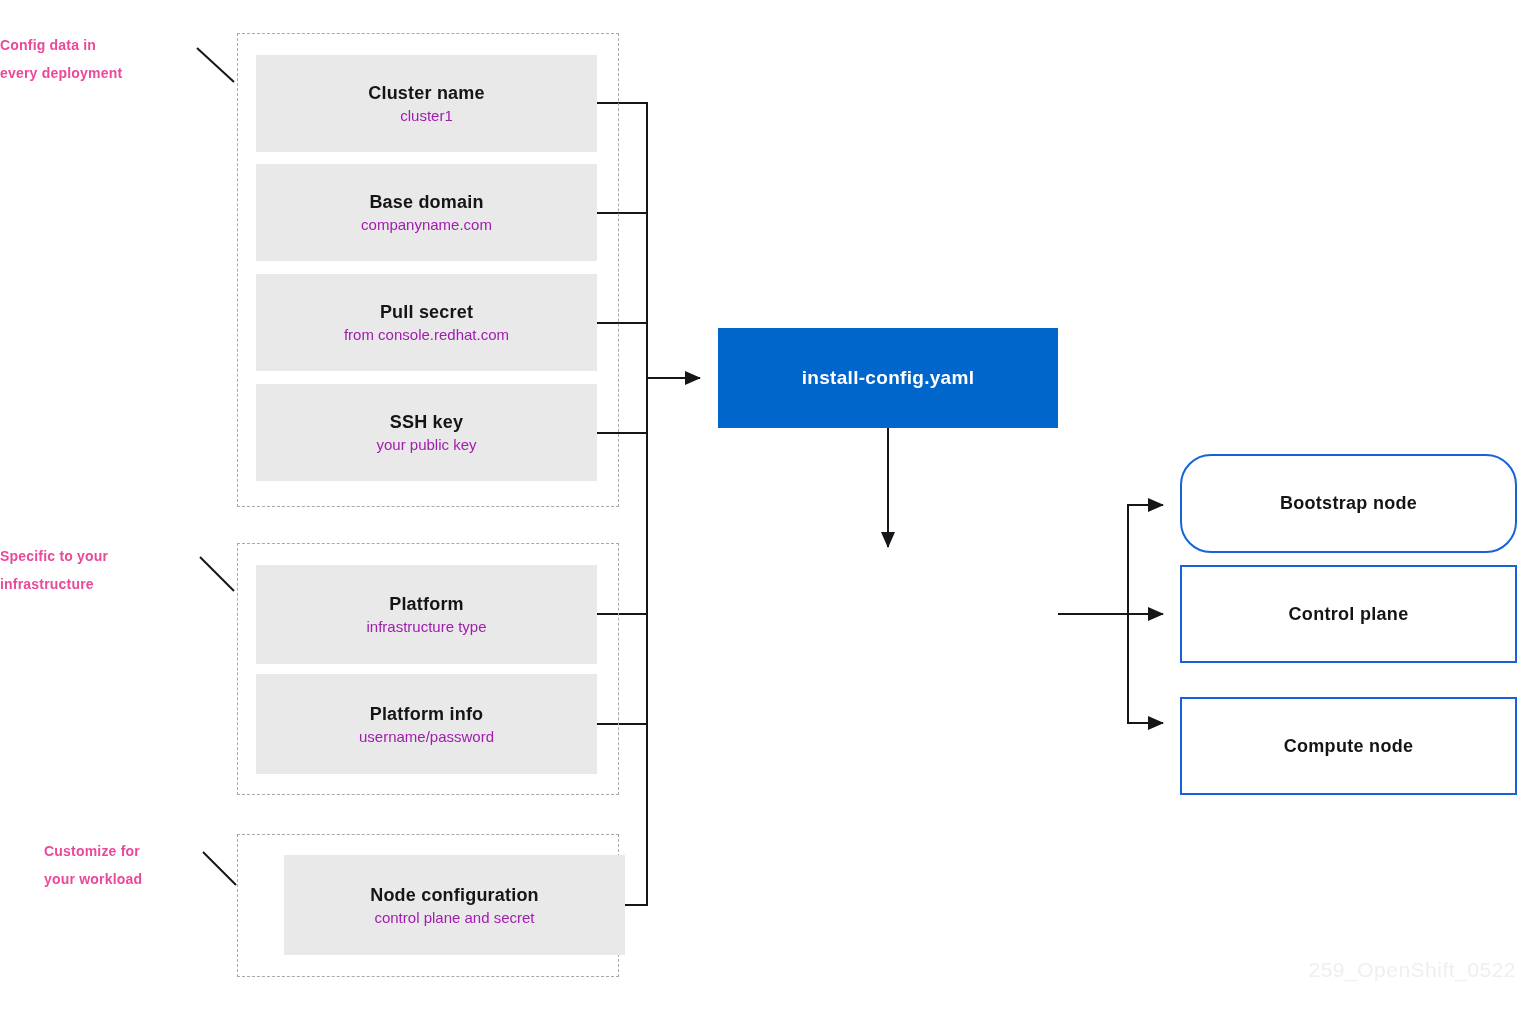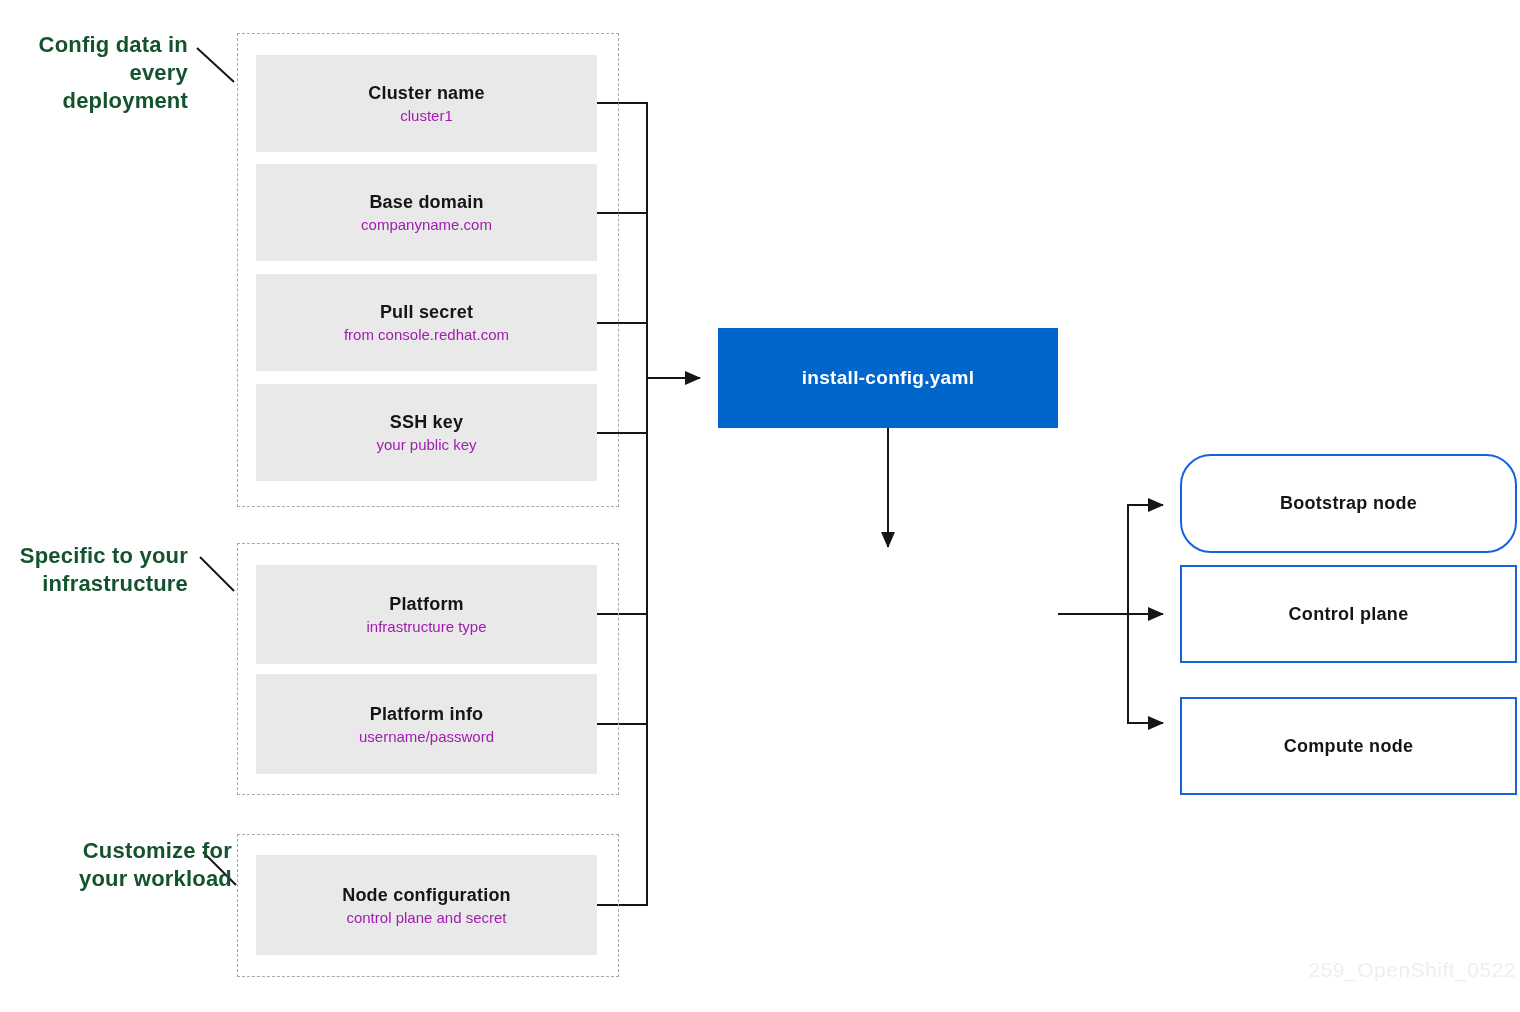--- a/index.html
+++ b/index.html
@@ -46,25 +46,24 @@
   }
   .gbox .s {
     font-size: 15px;
     font-weight: 400;
     color: #a21caf;
   }
   .side-label {
     position: absolute;
     left: 0;
     width: 188px;
-    text-align: right;
-    font-size: 22px;
+    font-size: 14px;
     font-weight: 700;
     line-height: 28px;
-    color: #14532d;
+    color: #ec4899;
     letter-spacing: 0.2px;
   }
   .blue-box {
     position: absolute;
     left: 718px;
     width: 340px;
     background: #0066cc;
     color: #ffffff;
     display: flex;
     align-items: center;
@@ -174,21 +173,21 @@
     <span class="s">your public key</span>
   </div>
   <div class="gbox" style="top:565px; height:99px;">
     <span class="t">Platform</span>
     <span class="s">infrastructure type</span>
   </div>
   <div class="gbox" style="top:674px; height:100px;">
     <span class="t">Platform info</span>
     <span class="s">username/password</span>
   </div>
-  <div class="gbox" style="top:855px; height:100px;">
+  <div class="gbox" style="top:855px; height:100px;margin-left:28px;">
     <span class="t">Node configuration</span>
     <span class="s">control plane and secret</span>
   </div>
 
   <div class="blue-box" style="top:328px; height:100px;">
     <span>install-config.yaml</span>
   </div>
 
   <div class="outline-box node-box" style="top:454px; height:99px;border-radius:31px;">
     <span>Bootstrap node</span>

